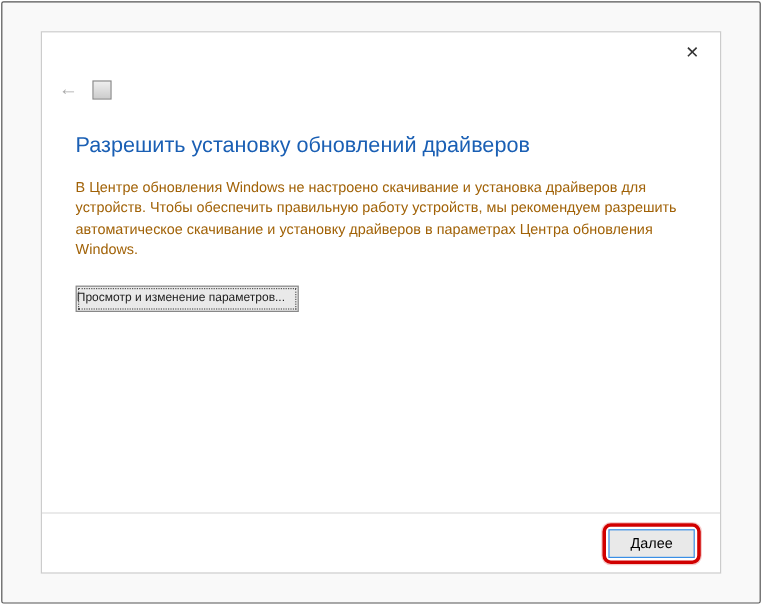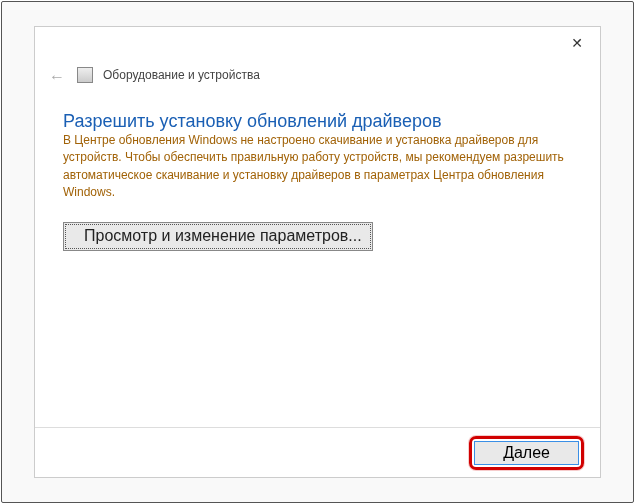--- a/index.html
+++ b/index.html
@@ -61,55 +61,56 @@
       color: #444;
     }
     .content {
       flex: 1;
       padding: 20px 28px 10px 28px;
     }
     .main-heading {
       color: #1a5fb4;
       font-size: 18px;
       font-weight: 400;
+      margin-bottom: 16px;
     }
     .body-text {
       font-size: 12px;
       color: #a16207;
       line-height: 1.45;
       margin-bottom: 20px;
     }
     .param-button {
       display: inline-block;
       border: 1px solid #888;
       outline: 1px dotted #555;
       outline-offset: -3px;
       background: #e9e9e9;
-      font-size: 16px;
-      padding: 4px 10px 5px 20px;
+      font-size: 10px;
+      padding: 4px 10px 5px 0;
       cursor: pointer;
       color: #222;
     }
     .footer {
       border-top: 1px solid #ddd;
       height: 50px;
       display: flex;
       align-items: center;
       justify-content: flex-end;
       padding: 0 16px;
       gap: 8px;
     }
     .btn {
       min-width: 72px;
       height: 24px;
-      font-size: 16px;
+      font-size: 12px;
       background: #e9e9e9;
       border: 1px solid #aaa;
       cursor: pointer;
-      padding: 0 28px;
+      padding: 0 13px;
     }
     .highlight-ring {
       padding: 2px;
       border: 3px solid #d10000;
       border-radius: 7px;
       display: inline-flex;
       box-shadow: 0 0 0 1px rgba(209,0,0,0.2);
     }
     .highlight-ring .btn {
       border-color: #3a8fe6;
@@ -121,21 +122,20 @@
 <div class="outer-border">
   <div class="dialog">
 
     <div class="titlebar">
       <div class="close-x">✕</div>
     </div>
 
     <div class="header">
       <span class="back-arrow">←</span>
       <span class="hw-icon"></span>
-      <span class="header-title">Оборудование и устройства</span>
     </div>
 
     <div class="content">
       <h1 class="main-heading">Разрешить установку обновлений драйверов</h1>
       <p class="body-text">В Центре обновления Windows не настроено скачивание и установка драйверов для устройств. Чтобы обеспечить правильную работу устройств, мы рекомендуем разрешить автоматическое скачивание и установку драйверов в параметрах Центра обновления Windows.</p>
       <span class="param-button">Просмотр и изменение параметров...</span>
     </div>
 
     <div class="footer">
       <span class="highlight-ring">

